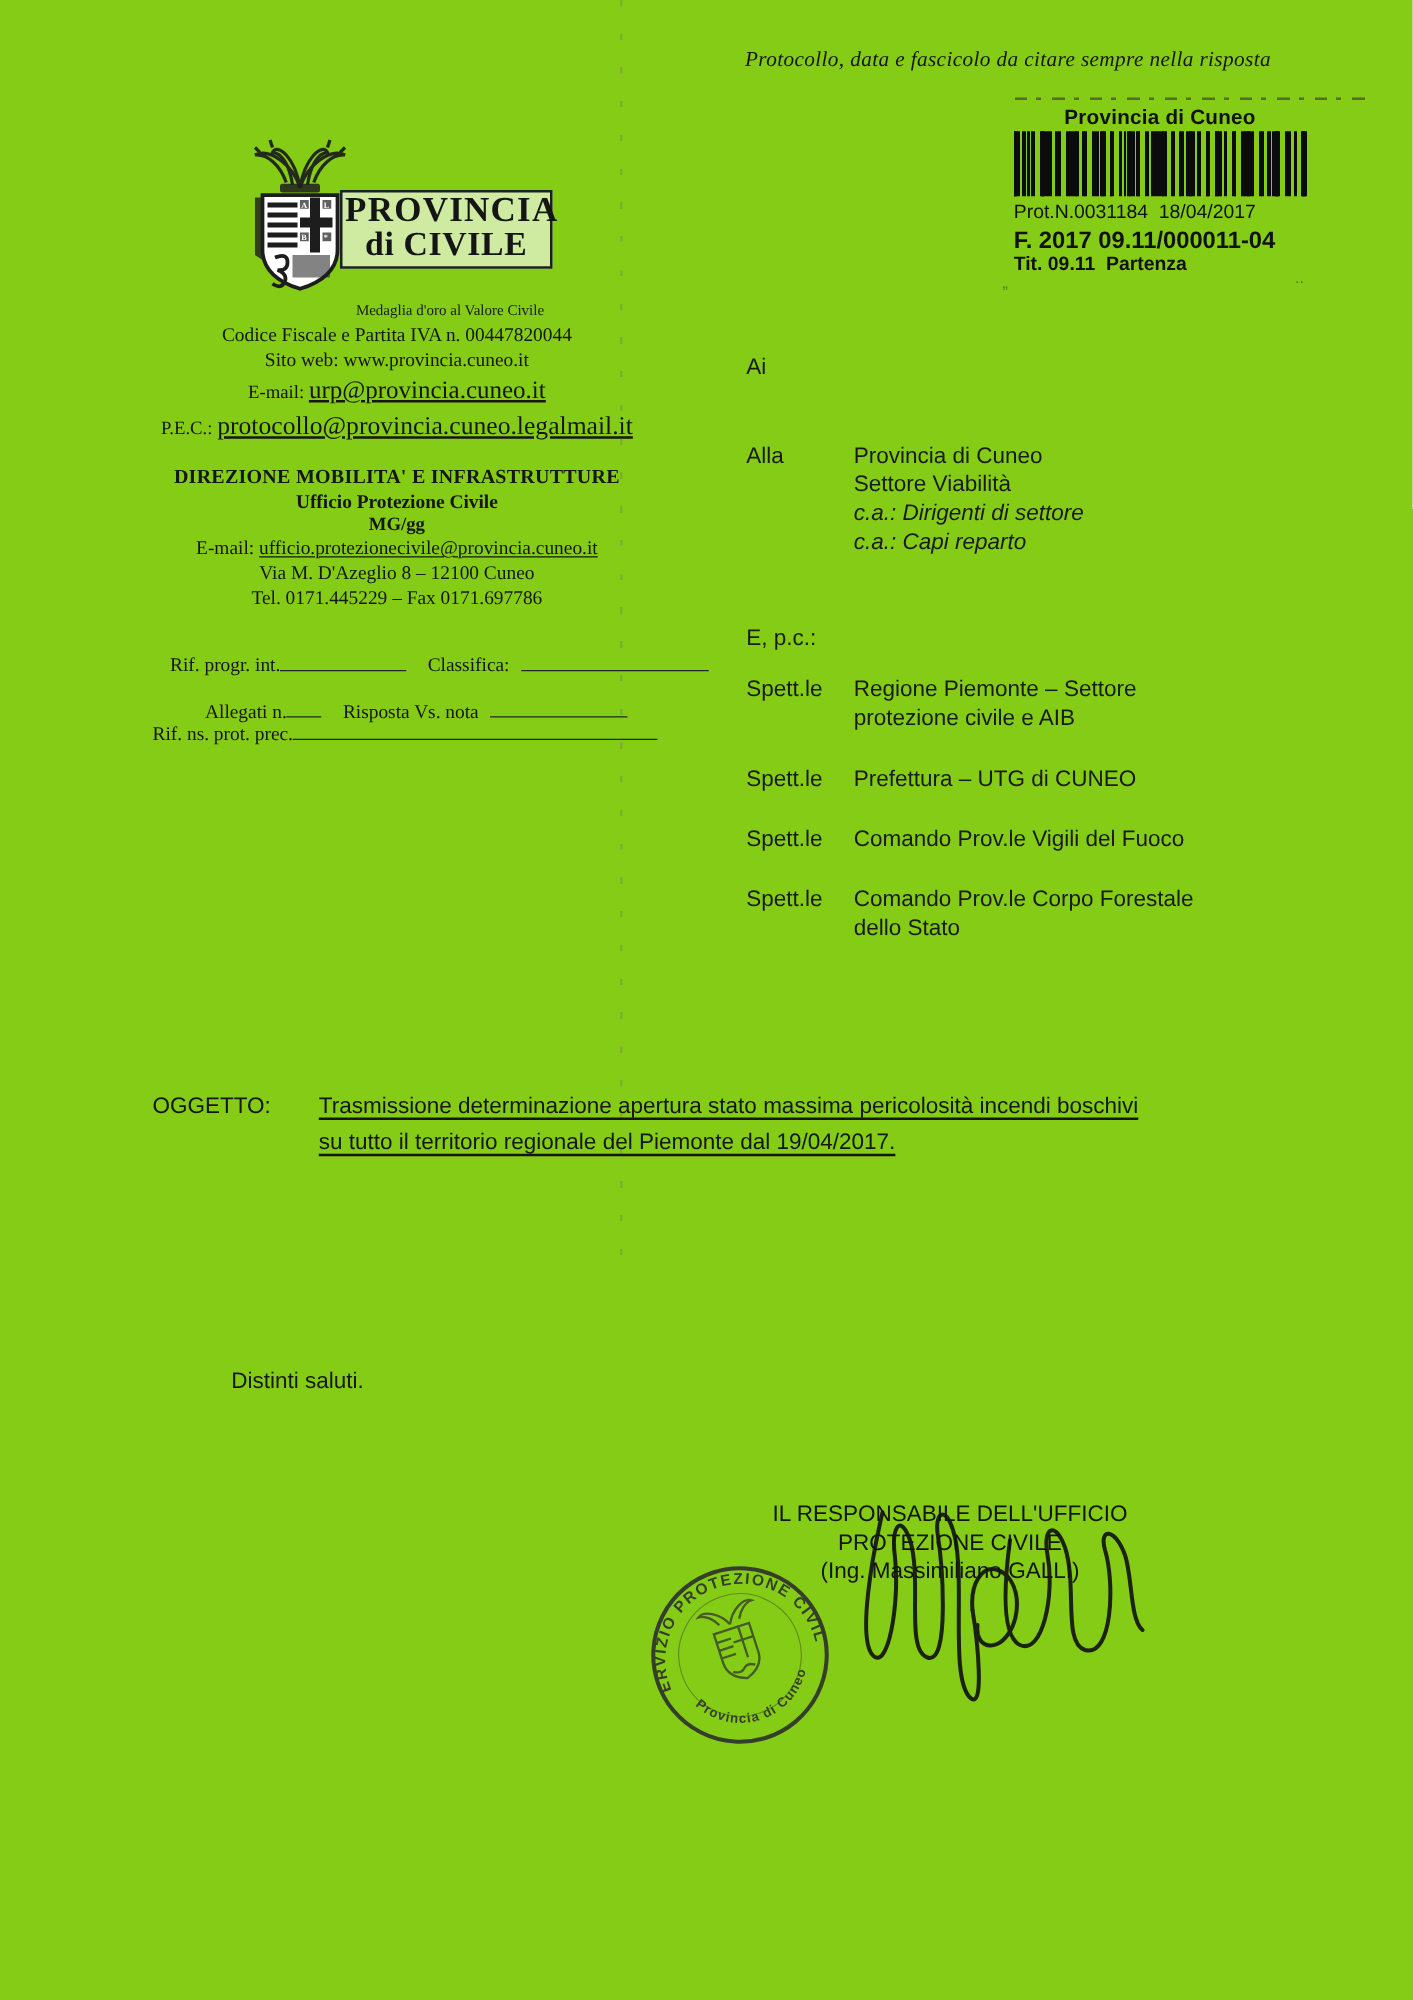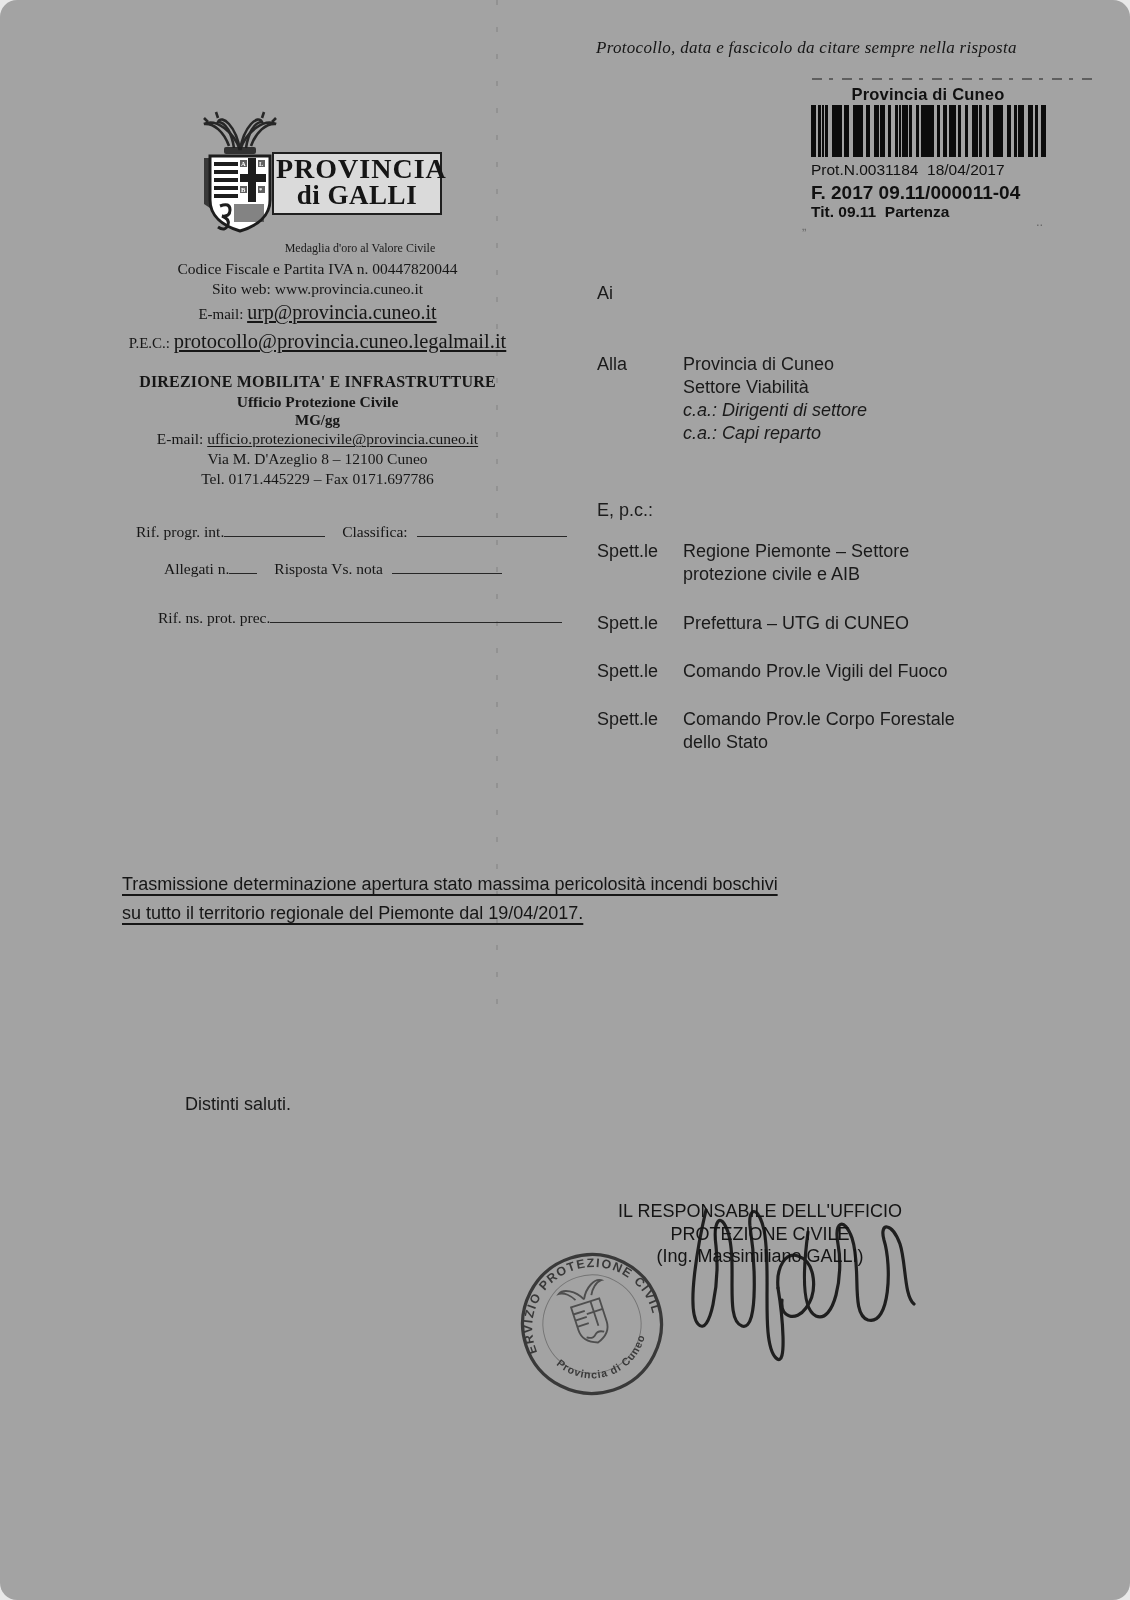--- a/index.html
+++ b/index.html
@@ -1,20 +1,19 @@
 <!DOCTYPE html>
 <html><head>
 <meta charset="utf-8">
 <style>
   html,body{margin:0;padding:0;background:#e8e8e8;}
   .page{
     position:relative; width:1130px; height:1600px; margin:0 auto;
-    background:#a3a3a3; overflow:hidden; color:#1c1c1c;
+    background:#84cc16; overflow:hidden; color:#1c1c1c;
     font-family:"Liberation Sans", sans-serif;
-    border-radius:17px;
   }
   .abs{position:absolute;}
 
   
   .top-note{left:596px; top:38px; font-family:"Liberation Serif",serif; font-style:italic;
     font-size:17px; color:#161616; letter-spacing:.3px;}
 
   
   .proto{left:810px; top:76px; width:240px;}
   .dash-line{position:absolute; left:2px; top:2px; width:284px; height:2px; opacity:.65;
@@ -134,21 +133,21 @@
     <g font-family="Liberation Serif, serif" font-size="6.5" fill="#fff" font-weight="bold">
       <text x="47" y="56">A</text>
       <text x="65" y="56">L</text>
       <text x="47" y="82">B</text>
       <text x="65" y="82">*</text>
     </g>
   </svg>
 
   <div class="abs logo-box">
     <div class="logo-line1">PROVINCIA</div>
-    <div class="logo-line2">di GALLI</div>
+    <div class="logo-line2">di CIVILE</div>
   </div>
   <div class="abs logo-motto">Medaglia d'oro al Valore Civile</div>
 
   <div class="abs letterhead">
     <div class="lh-s">Codice Fiscale e Partita IVA n. 00447820044</div>
     <div class="lh-s">Sito web: www.provincia.cuneo.it</div>
     <div class="lh-email">
       <span>E-mail:</span>
       <span class="val">urp@provincia.cuneo.it</span>
     </div>
@@ -170,21 +169,21 @@
   <div class="ref-row" style="left:136px; top:521px;">
     <span>Rif. progr. int.</span><span class="blank" style="width:101px;"></span>
     <span style="margin-left:13px;">Classifica:</span>
     <span class="blank" style="width:150px; margin-left:6px;"></span>
   </div>
   <div class="ref-row" style="left:164px; top:558px;">
     <span>Allegati n.</span><span class="blank" style="width:28px;"></span>
     <span style="margin-left:13px;">Risposta Vs. nota</span>
     <span class="blank" style="width:110px; margin-left:5px;"></span>
   </div>
-  <div class="ref-row" style="left:122px; top:607px;margin-left:36px;">
+  <div class="ref-row" style="left:122px; top:576px;">
     <span>Rif. ns. prot. prec.</span><span class="blank" style="width:292px;"></span>
   </div>
 
   <div class="rcpt" style="top:282px;">
     <span class="rlabel">Ai</span>
   </div>
 
   <div class="rcpt" style="top:353px;">
     <span class="rlabel">Alla</span>
     <div class="rlines">
@@ -218,20 +217,21 @@
   </div>
   <div class="rcpt" style="top:708px;">
     <span class="rlabel">Spett.le</span>
     <div class="rlines">
       <div>Comando Prov.le Corpo Forestale</div>
       <div>dello Stato</div>
     </div>
   </div>
 
   <div class="abs subject">
+    <span class="slabel">OGGETTO:</span>
     <div class="slines">
       <div><span>Trasmissione determinazione apertura stato massima pericolosità incendi boschivi</span></div>
       <div><span>su tutto il territorio regionale del Piemonte dal 19/04/2017.</span></div>
     </div>
   </div>
 
   <div class="abs closing">Distinti saluti.</div>
 
   <div class="abs sigblock">
     <div>IL RESPONSABILE DELL'UFFICIO</div>

